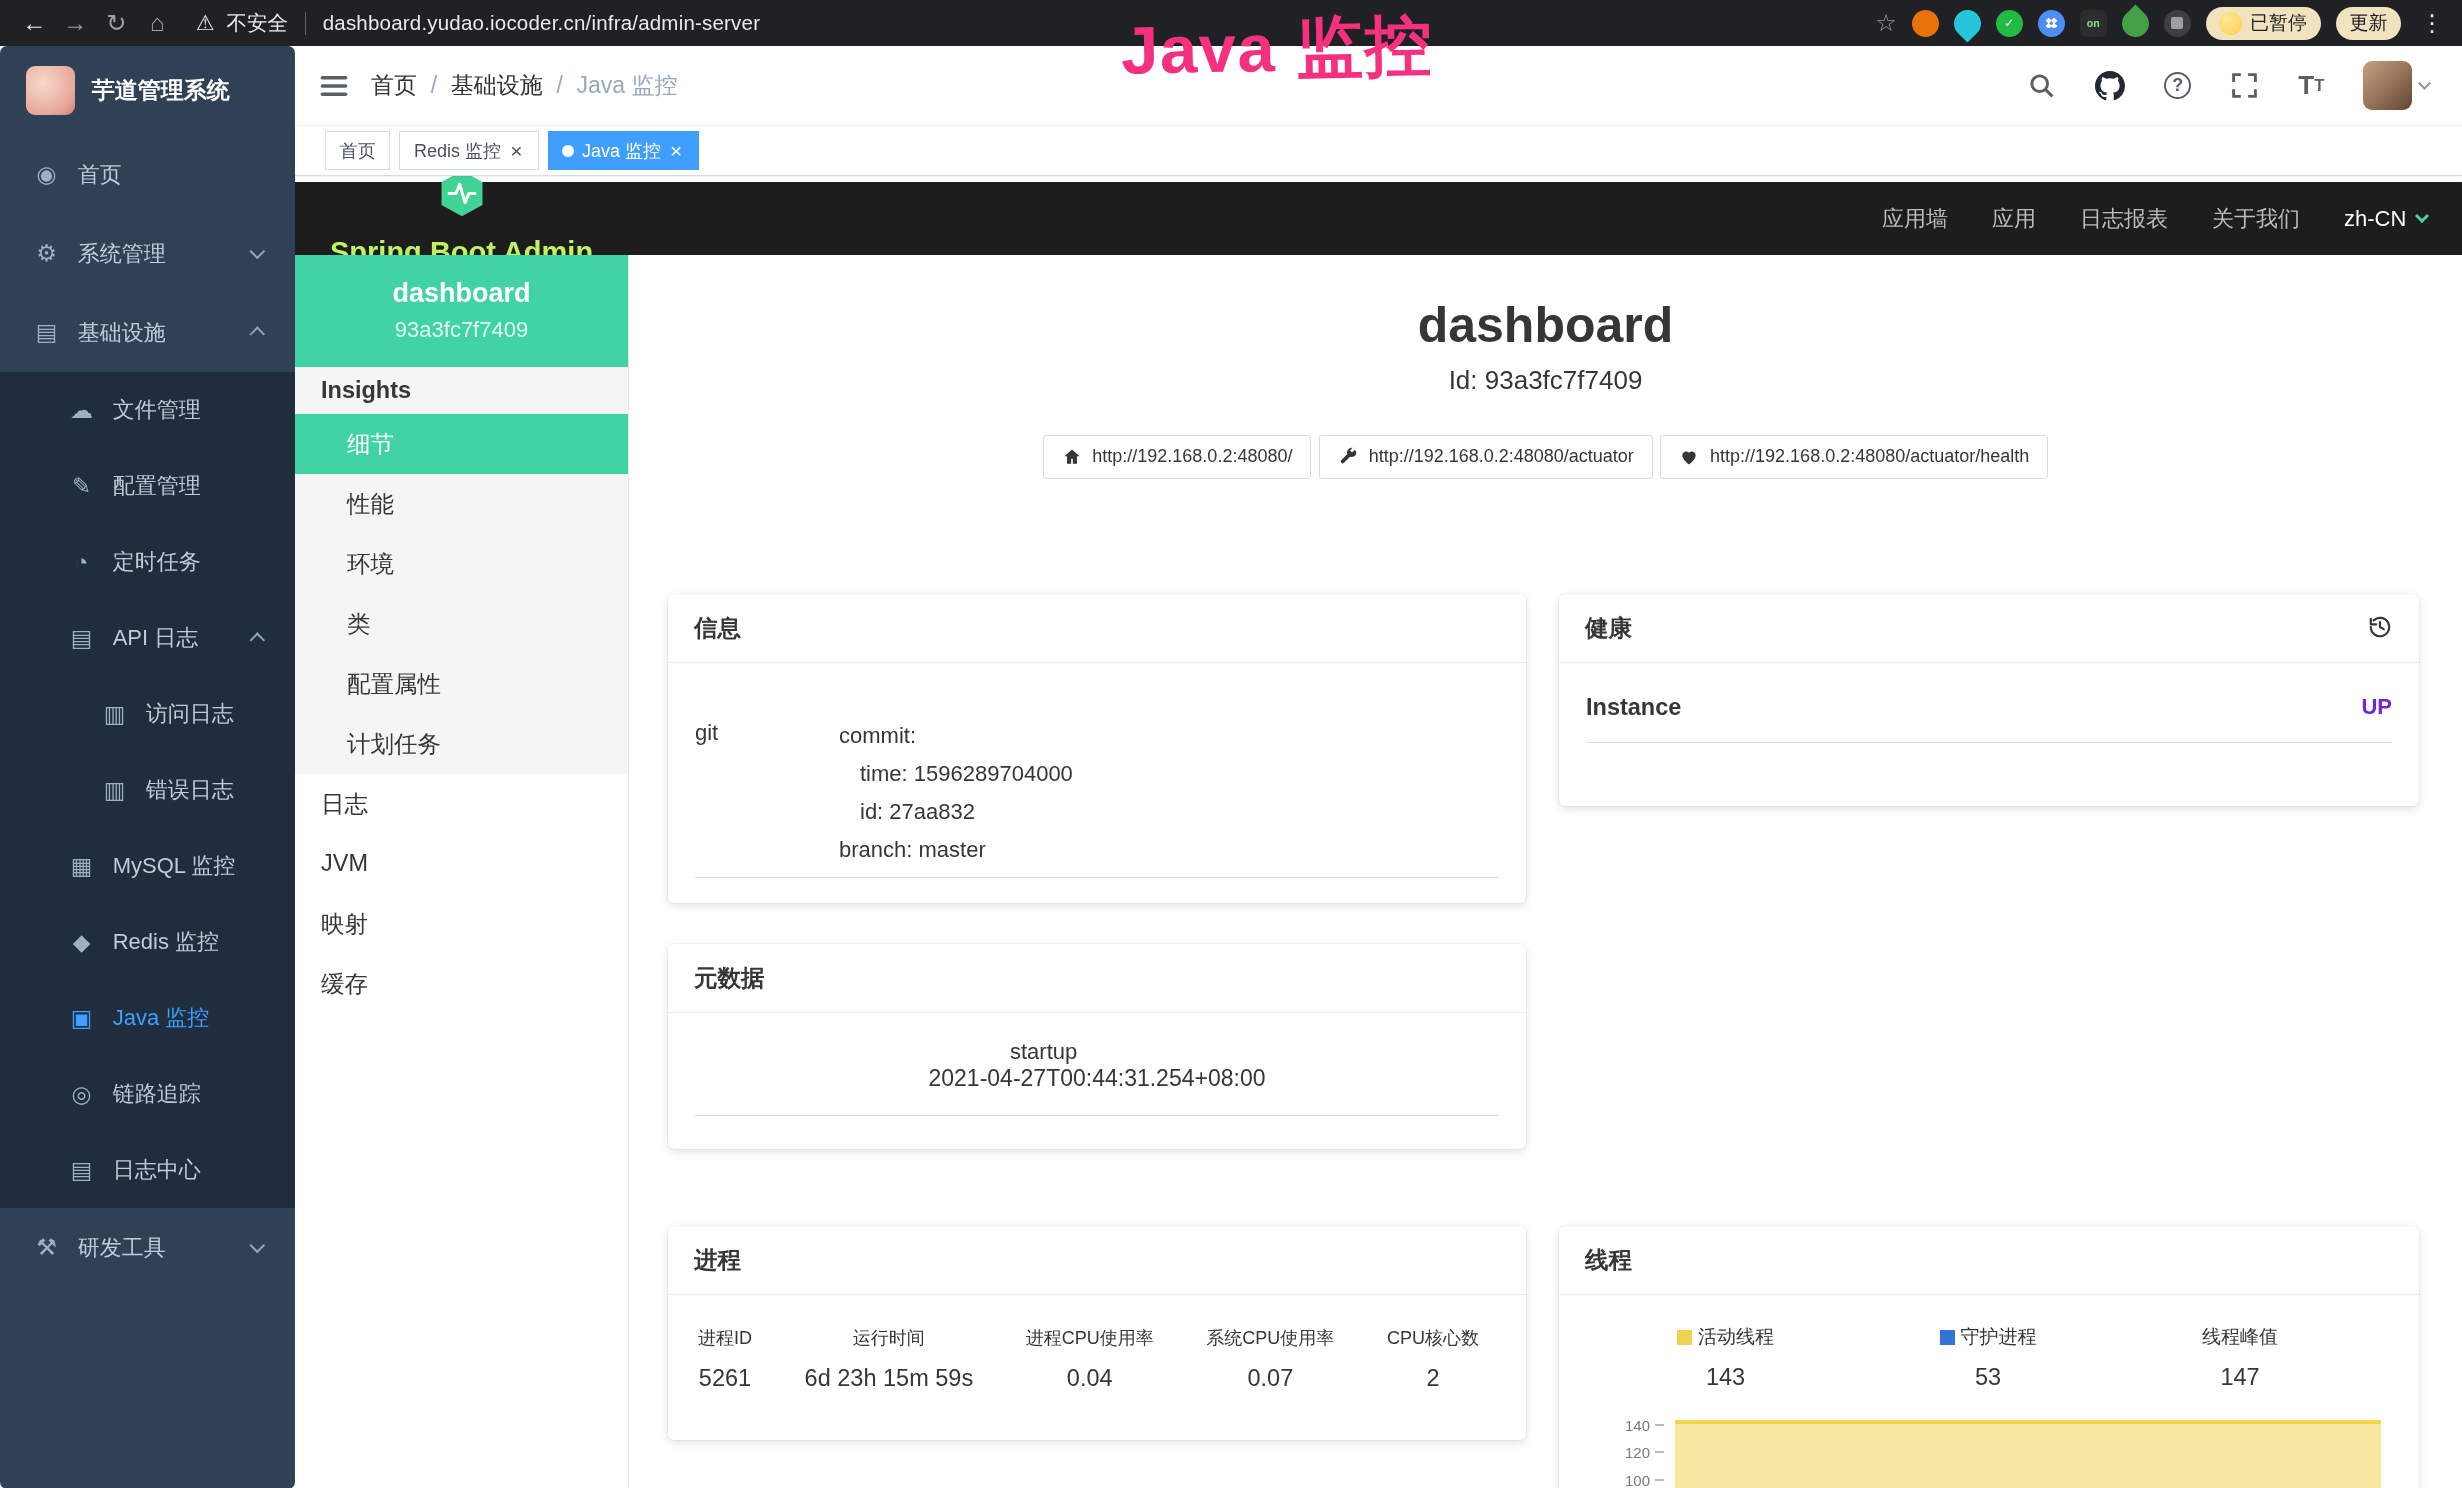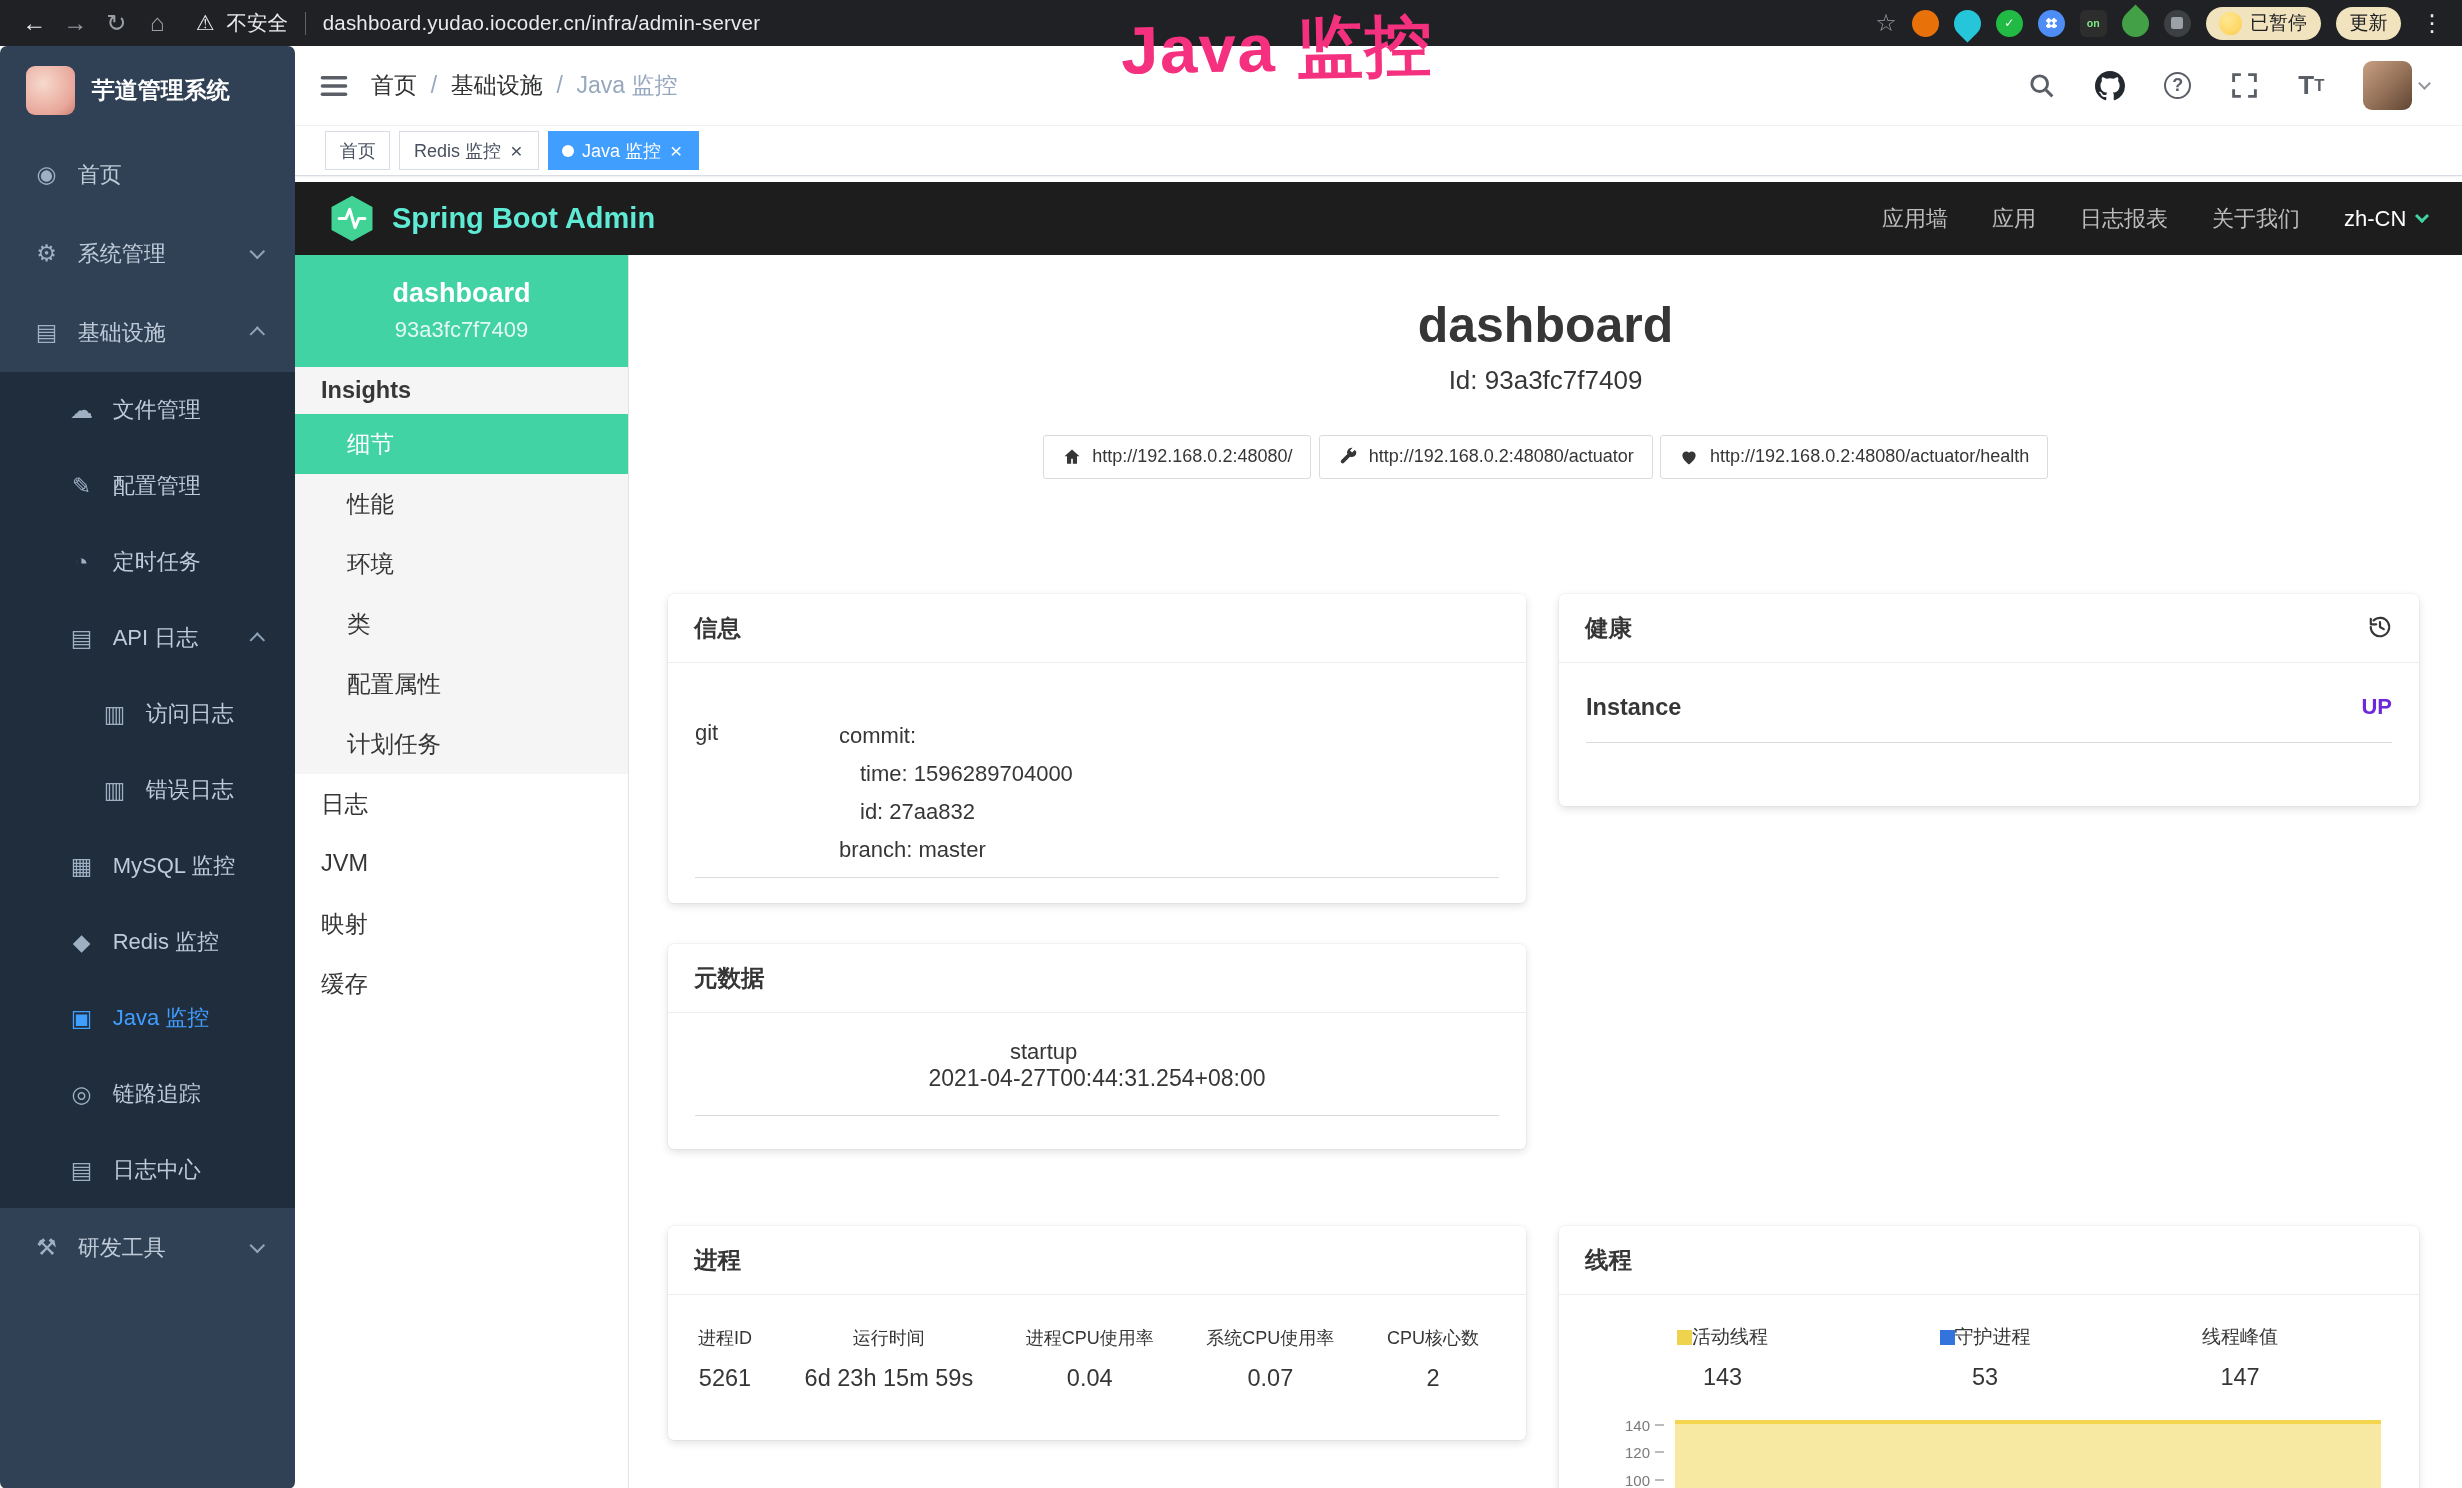--- a/index.html
+++ b/index.html
@@ -88,21 +88,21 @@
          border:0.8px solid #d8dce5; background:#fff; color:#495060; font-size:18px; white-space:nowrap; }
   .tag-close { font-size:21px; line-height:1; padding:0 1.5px; color:inherit; }
   .tag.active { background:#409eff; border-color:#409eff; color:#fff; }
   .tag .dot { width:12px; height:12px; border-radius:50%; background:#fff; }
 
   .sba-gap { height:6px; flex:none; background:#fff; }
 
   
   .sba-header { height:73px; flex:none; background:#1d1d1d; display:flex; align-items:center;
                 padding:0 35px; }
-  .sba-brand { display:flex; align-items:center; gap:18px; color:#5eead4; font-size:29px; font-weight:700; }
+  .sba-brand { display:flex; align-items:center; gap:18px; color:#bef264; font-size:29px; font-weight:700;flex-direction:column; }
   .sba-nav { margin-left:auto; display:flex; align-items:center; gap:44px; font-size:22px; color:#bdbdbd; }
   .sba-lang { color:#fff; display:flex; align-items:center; gap:10.6px; }
   .chev-green { width:10px; height:10px; border-right:3px solid #42d3a5; border-bottom:3px solid #42d3a5;
                 transform:rotate(45deg); margin-top:-4.6px; }
 
   
   .sba-body { flex:1; display:flex; min-height:0; }
   .sba-sidebar { width:334px; flex:none; border-right:0.8px solid #e3e3e3; background:#fff; }
   .sba-appblock { background:#42d3a5; color:#fff; text-align:center; padding:23px 15px 24px; }
   .sba-appname { font-size:27px; font-weight:700; }
@@ -150,21 +150,21 @@
   .health-name { font-size:23.5px; font-weight:600; }
   .health-up { font-size:22px; font-weight:700; color:#6d28d9; }
 
   .proc-row { display:flex; justify-content:space-between; padding:4.6px 20px 0 3px; }
   .proc-col { text-align:center; }
   .proc-h { font-size:18px; color:#363636; }
   .proc-v { font-size:23.5px; margin-top:15px; }
 
   .legend-row { display:flex; justify-content:space-between; padding:0 114px 0 91px; margin-top:3px; }
   .legend-col { text-align:center; }
-  .legend-top { display:flex; align-items:center; gap:0; font-size:19px; }
+  .legend-top { display:flex; align-items:center; gap:6px; font-size:19px; }
   .sq { width:15px; height:15px; flex:none; }
   .legend-val { font-size:23.5px; margin-top:13.7px; }
 
   .mini-chart { position:relative; margin-top:26px; height:258px; }
   .ytick { position:absolute; left:7.6px; width:70px; display:flex; align-items:center; gap:4.6px;
            justify-content:flex-end; font-size:15px; color:#7a7a7a; }
   .ytick i { width:9px; height:1.5px; background:#bbb; display:block; }
   .band { position:absolute; left:89px; right:10.6px; top:3px; height:243px; background:#f8e9a2;
           border-top:4.6px solid #f3d54e; }
 </style>

